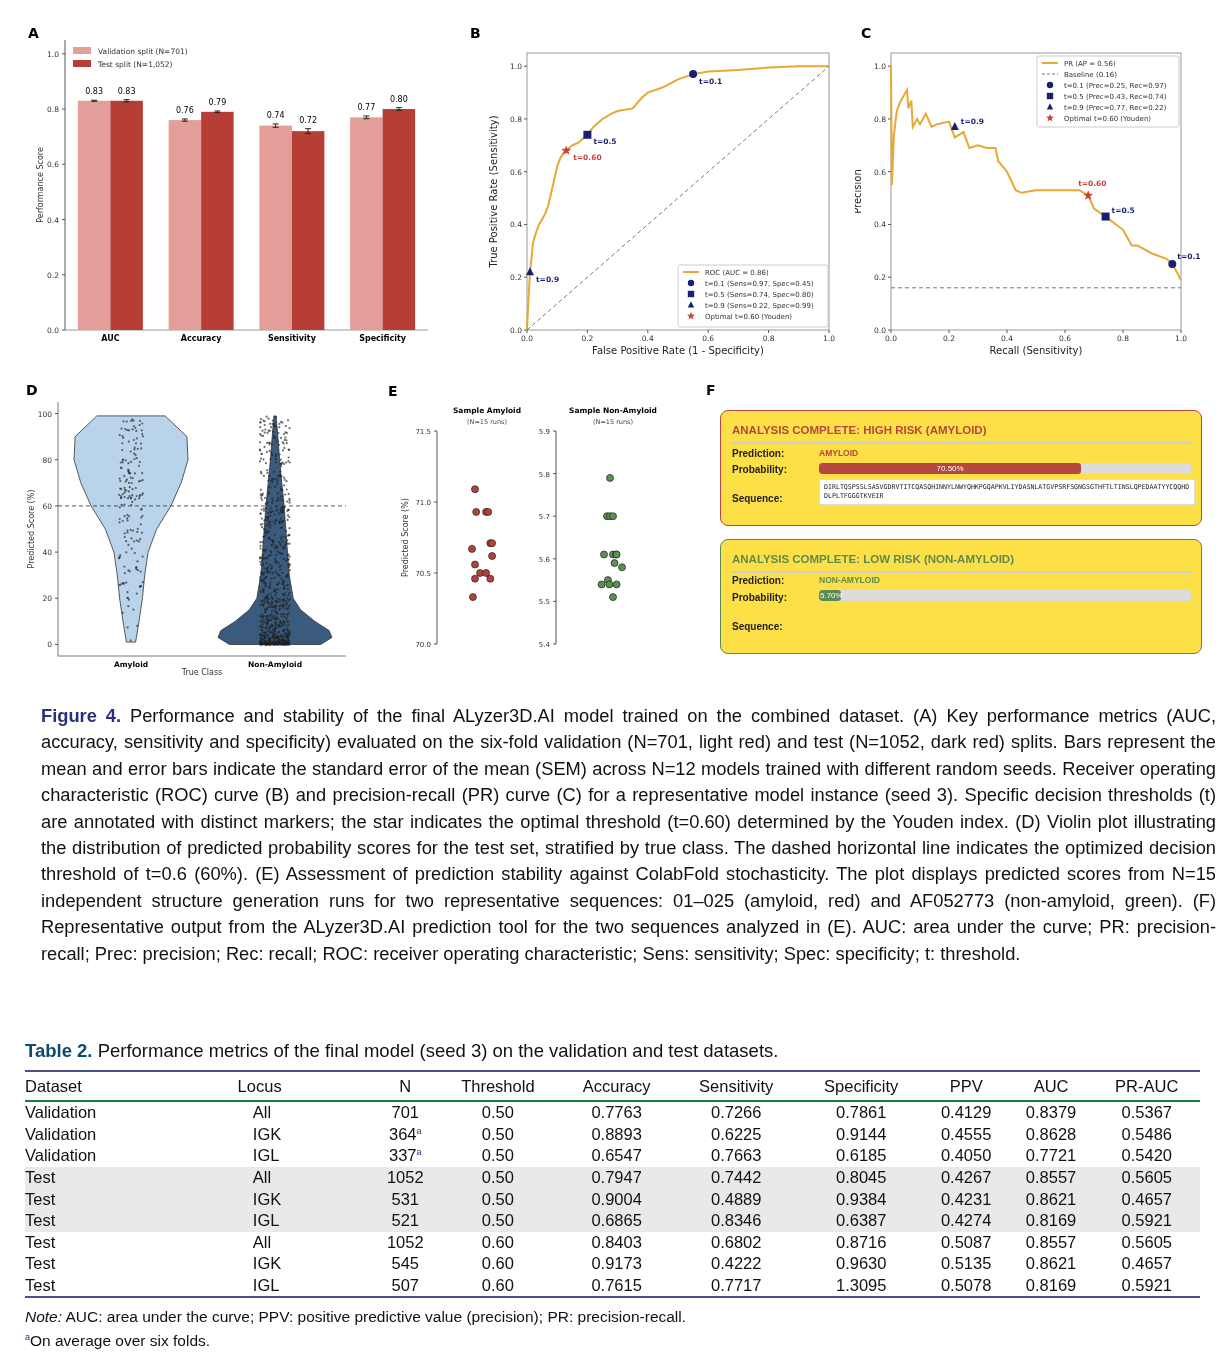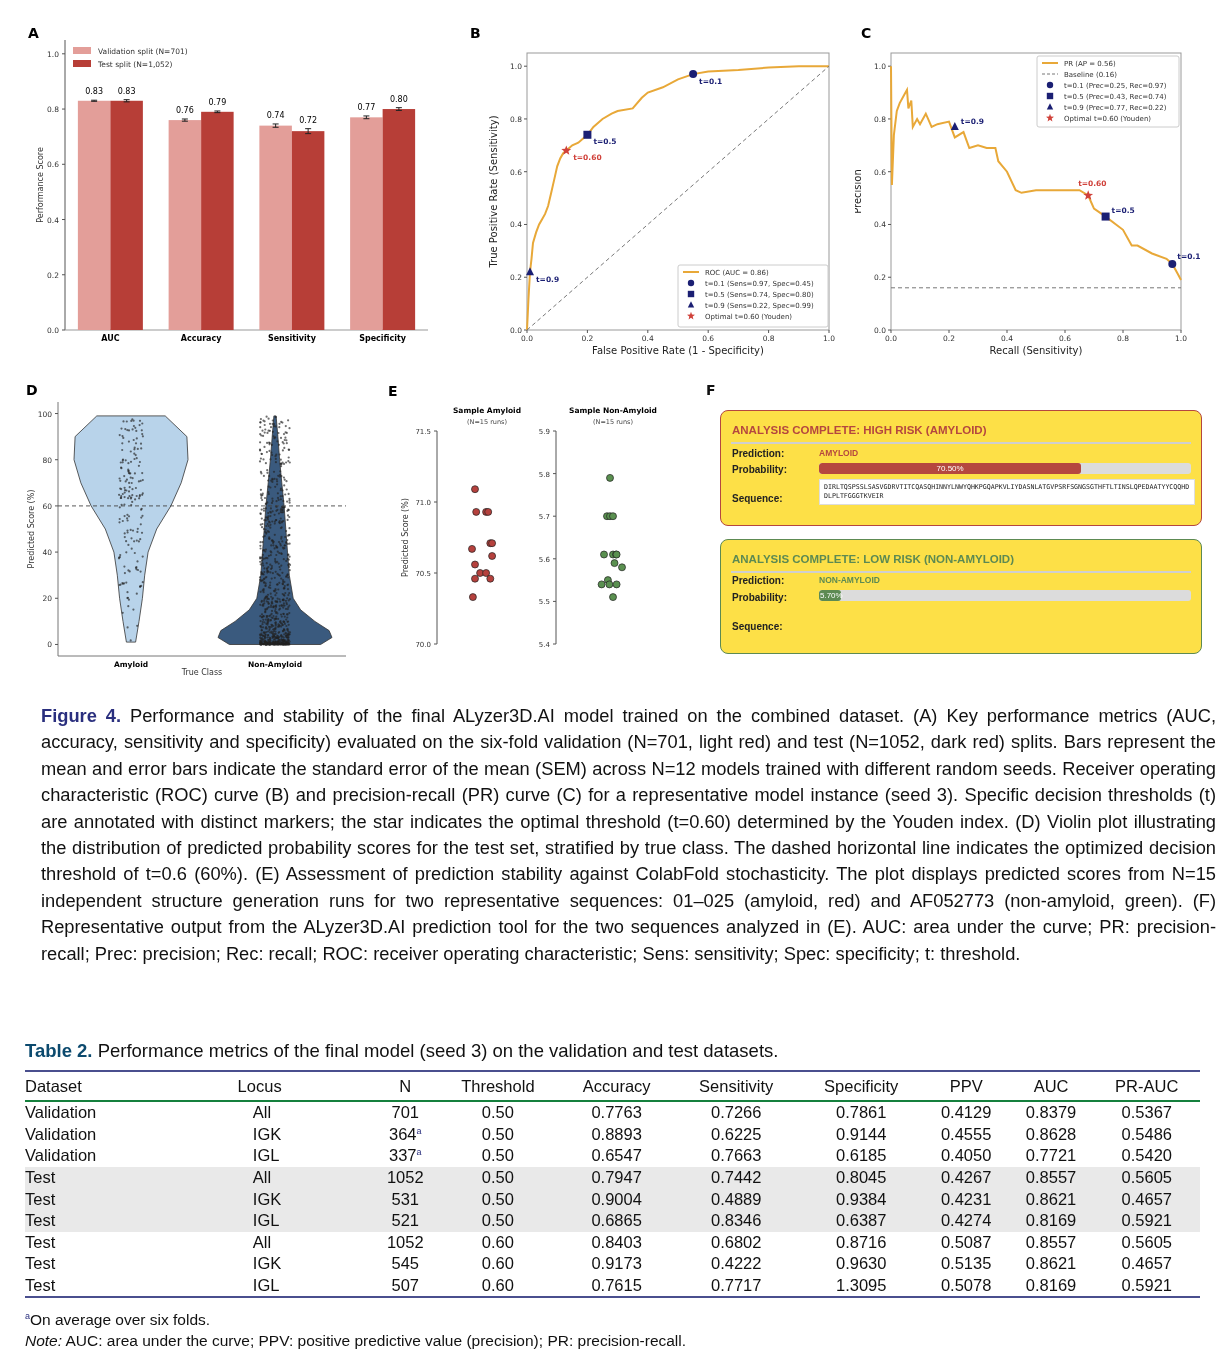--- a/index.html
+++ b/index.html
@@ -1496,15 +1496,15 @@
         <td>0.7615</td>
         <td>0.7717</td>
         <td>1.3095</td>
         <td>0.5078</td>
         <td>0.8169</td>
         <td>0.5921</td>
       </tr>
     </tbody>
 </table>
 <div class="note">
+  <div><i>Note:</i><span> AUC: area under the curve; PPV: positive predictive value (precision); PR: precision-recall.</span></div>
   <div><sup>a</sup><span>On average over six folds.</span></div>
-  <div><i>Note:</i><span> AUC: area under the curve; PPV: positive predictive value (precision); PR: precision-recall.</span></div>
 </div>
 
 </body></html>

